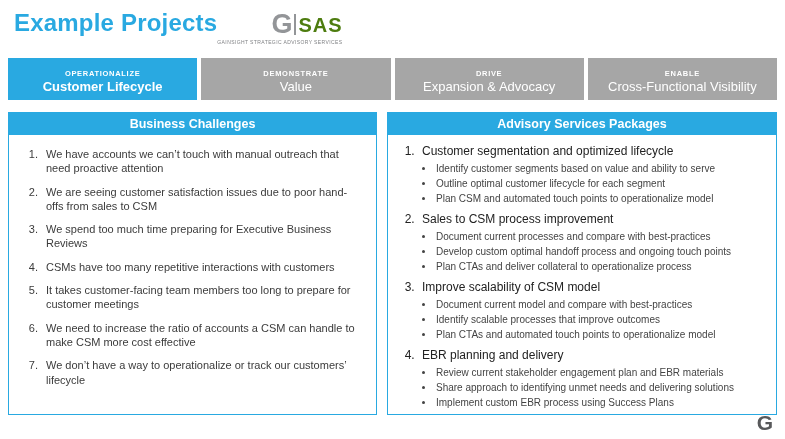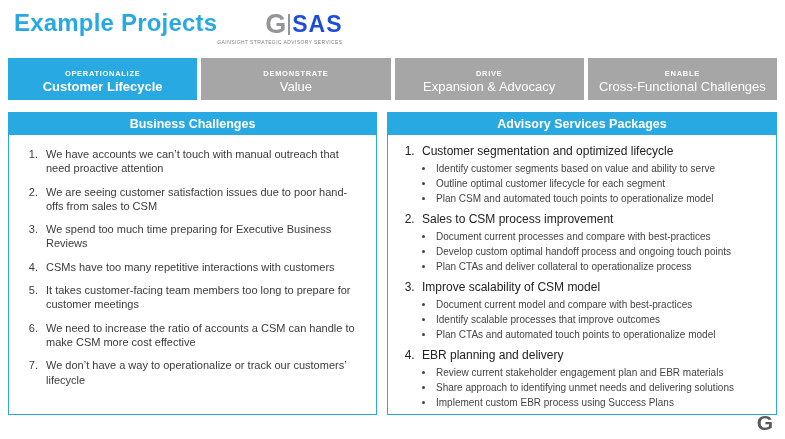--- a/index.html
+++ b/index.html
@@ -19,21 +19,21 @@
   .page-title {
     font-size: 24px;
     font-weight: bold;
     color: #29A9E1;
     letter-spacing: 0.2px;
   }
   .logo { text-align: center; padding-top: 2px; }
   .logo-row { display: flex; align-items: center; justify-content: flex-end; line-height: 1; }
   .logo-g { font-size: 27px; font-weight: bold; color: #939598; }
   .logo-divider { width: 2px; height: 21px; background: #939598; margin: 0 2px; }
-  .logo-sas { font-size: 23px; font-weight: bold; color: #1d4ed8; letter-spacing: 1px; }
+  .logo-sas { font-size: 20px; font-weight: bold; color: #4d7c0f; letter-spacing: 1px; }
   .logo-caption {
     font-size: 5px;
     color: #808285;
     letter-spacing: 0.4px;
     margin-top: 1px;
     white-space: nowrap;
   }
   .tabs {
     display: flex;
     gap: 4px;
@@ -145,21 +145,21 @@
   <div class="tab">
     <div class="tab-eyebrow">DEMONSTRATE</div>
     <div class="tab-label">Value</div>
   </div>
   <div class="tab">
     <div class="tab-eyebrow">DRIVE</div>
     <div class="tab-label">Expansion &amp; Advocacy</div>
   </div>
   <div class="tab">
     <div class="tab-eyebrow">ENABLE</div>
-    <div class="tab-label">Cross-Functional Challenges</div>
+    <div class="tab-label">Cross-Functional Visibility</div>
   </div>
 </div>
 
 <div class="panels">
 
   <div class="panel panel-left">
     <div class="panel-header">Business Challenges</div>
     <div class="panel-body-left">
       <ol class="challenge-list">
         <li>We have accounts we can’t touch with manual outreach that need proactive attention</li>

